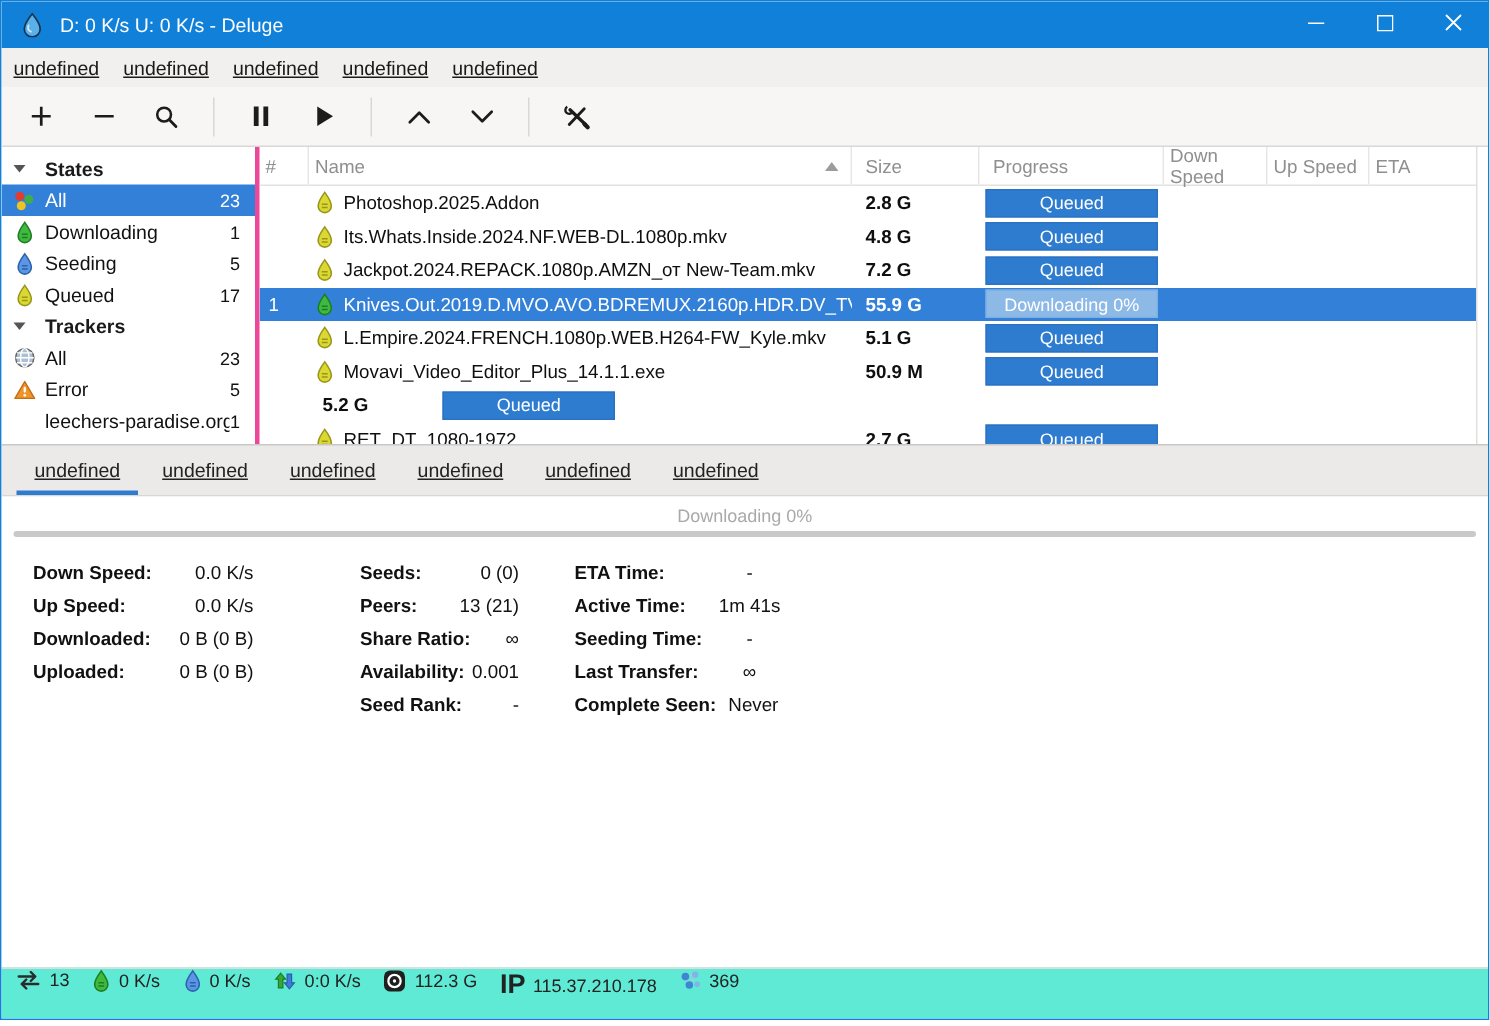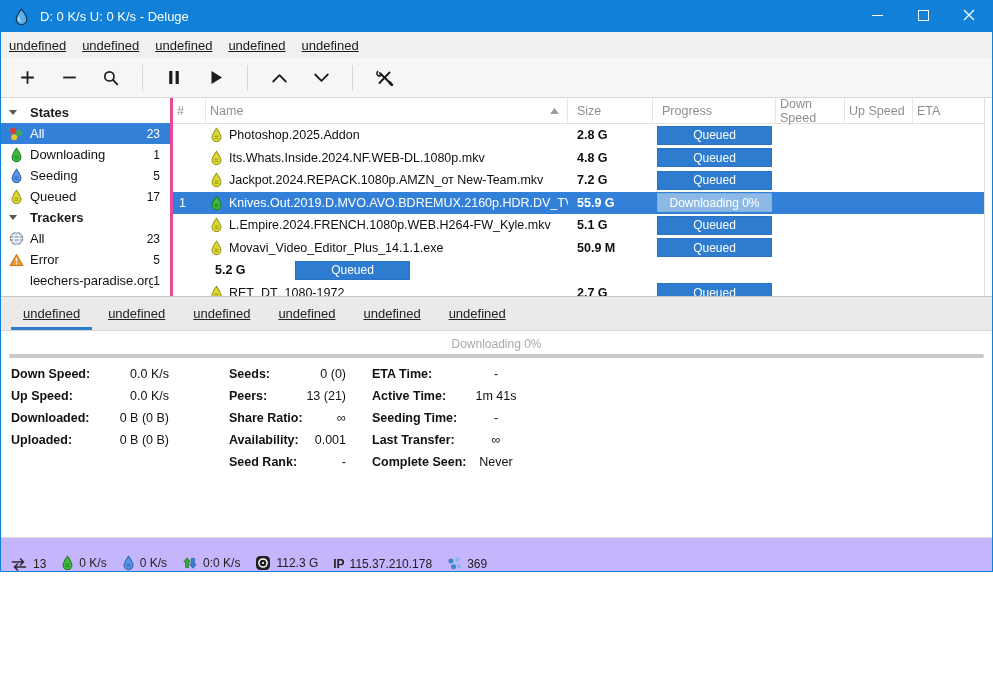--- a/index.html
+++ b/index.html
@@ -1,16 +1,16 @@
 <!DOCTYPE html>
 <html><head>
 <meta charset="utf-8">
 <style>
   html,body{margin:0;padding:0;background:#fff;}
-  .window{width:993px;height:572px;box-sizing:border-box;border:1px solid #1080d9;
+  .window{width:993px;height:680px;box-sizing:border-box;border:1px solid #1080d9;
     display:flex;flex-direction:column;font-family:"Liberation Sans","DejaVu Sans",sans-serif;
     color:#111;overflow:hidden;}
   
   .titlebar{height:31px;background:#1080d9;display:flex;align-items:center;padding-left:12px;flex:0 0 auto;}
   .app-icon{display:flex;align-items:center;margin-right:10px;}
   .title{color:#fff;font-size:13px;}
   .win-controls{margin-left:auto;display:flex;height:100%;}
   .win-btn{width:46px;height:100%;display:flex;align-items:center;justify-content:center;background:transparent;border:none;cursor:default;}
   
   .menubar{height:26px;background:#f1f0ef;display:flex;align-items:center;font-size:13px;flex:0 0 auto;}
@@ -60,32 +60,32 @@
   
   .statuspane{flex:1;background:#fff;padding-top:6px;box-sizing:border-box;overflow:hidden;}
   .progress-label{text-align:center;font-size:12px;color:#a9a9a9;height:15px;}
   .progress-track{height:4px;background:#c9c9c9;margin:2px 8px 0;border-radius:2px;overflow:hidden;}
   .progress-fill{height:100%;background:#2e7cd0;}
   .stats{position:relative;margin-top:9px;height:130px;font-size:12.5px;color:#111;}
   .stats-col{position:absolute;top:0;}
   .stats-col.c1{left:10px;width:158px;}
   .stats-col.c2{left:228px;width:117px;}
   .stats-col.c3{left:371px;width:155px;}
-  .stat-row{display:flex;height:22px;align-items:flex-start;}
+  .stat-row{display:flex;height:22px;align-items:flex-end;margin-left:11px;}
   .stat-label{font-weight:bold;white-space:nowrap;}
   .c1 .stat-value,.c2 .stat-value{margin-left:auto;white-space:nowrap;}
   .c3 .stat-label{width:95px;}
   .c3 .stat-value{width:58px;text-align:center;white-space:nowrap;}
   
-  .statusbar{height:34px;background:#c4b5fd;border-top:1px solid #dddcdb;display:flex;align-items:flex-end;
+  .statusbar{height:34px;background:#5eead4;border-top:1px solid #dddcdb;display:flex;align-items:flex-start;
     padding:0 9px;gap:15px;font-size:12px;color:#222;flex:0 0 auto;box-sizing:border-box;}
   .sb-item{display:flex;align-items:center;gap:5px;}
   .sb-ic{display:flex;align-items:center;}
   .sb-ic:empty{display:none;}
-  .sb-prefix{font-weight:bold;font-size:12px;}
+  .sb-prefix{font-weight:bold;font-size:18px;}
   .sb-prefix:empty{display:none;}
 </style>
 </head>
 <body>
 
 <div class="window">
 
   <div class="titlebar">
     <span class="app-icon">
         <svg width="17" height="17" viewBox="0 0 18 18">

